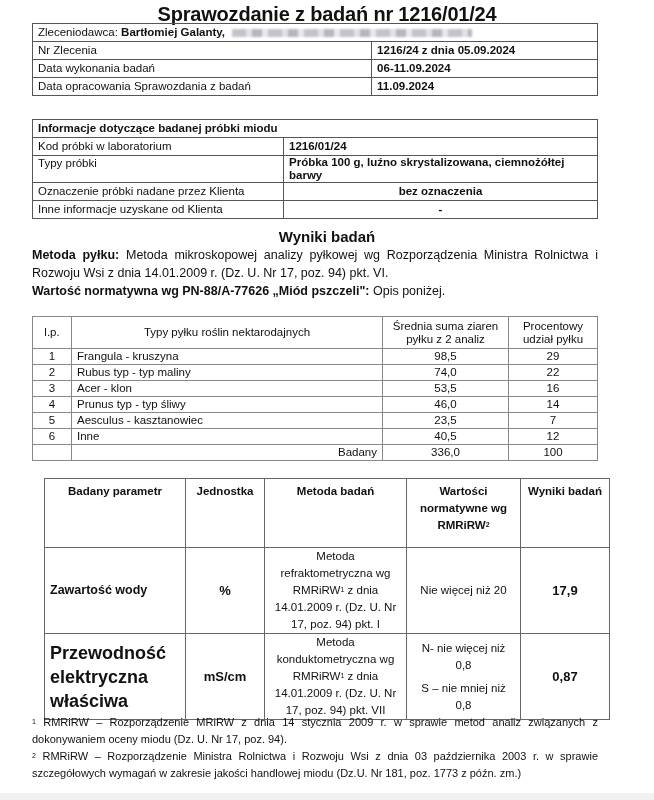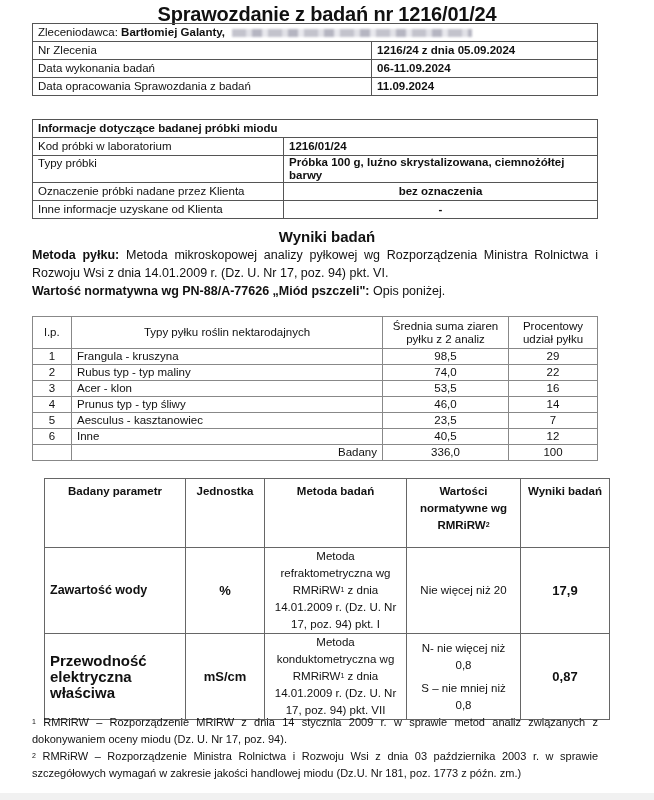--- a/index.html
+++ b/index.html
@@ -154,21 +154,21 @@
     <td class="b c">Wyniki badań</td>
   </tr>
   <tr class="row1">
     <td class="b" style="font-size:12.5px">Zawartość wody</td>
     <td class="b c" style="font-size:13px">%</td>
     <td class="c"><span>Metoda refraktometryczna wg RMRiRW</span><sup>1</sup><span> z dnia 14.01.2009 r. (Dz. U. Nr 17, poz. 94) pkt. I</span></td>
     <td class="c">Nie więcej niż 20</td>
     <td class="b c" style="font-size:13px">17,9</td>
   </tr>
   <tr class="row2">
-    <td class="b" style="font-size:15px; line-height:16px">Przewodność elektryczna właściwa</td>
+    <td class="b" style="font-size:18px; line-height:24px">Przewodność elektryczna właściwa</td>
     <td class="b c" style="font-size:13px">mS/cm</td>
     <td class="c"><span>Metoda konduktometryczna wg RMRiRW</span><sup>1</sup><span> z dnia 14.01.2009 r. (Dz. U. Nr 17, poz. 94) pkt. VII</span></td>
     <td class="c">
       <div style="padding:0 6px">N- nie więcej niż 0,8</div>
       <div style="padding:6px 6px 0 6px">S – nie mniej niż 0,8</div>
     </td>
     <td class="b c" style="font-size:13px">0,87</td>
   </tr>
 </tbody>
   </table>

